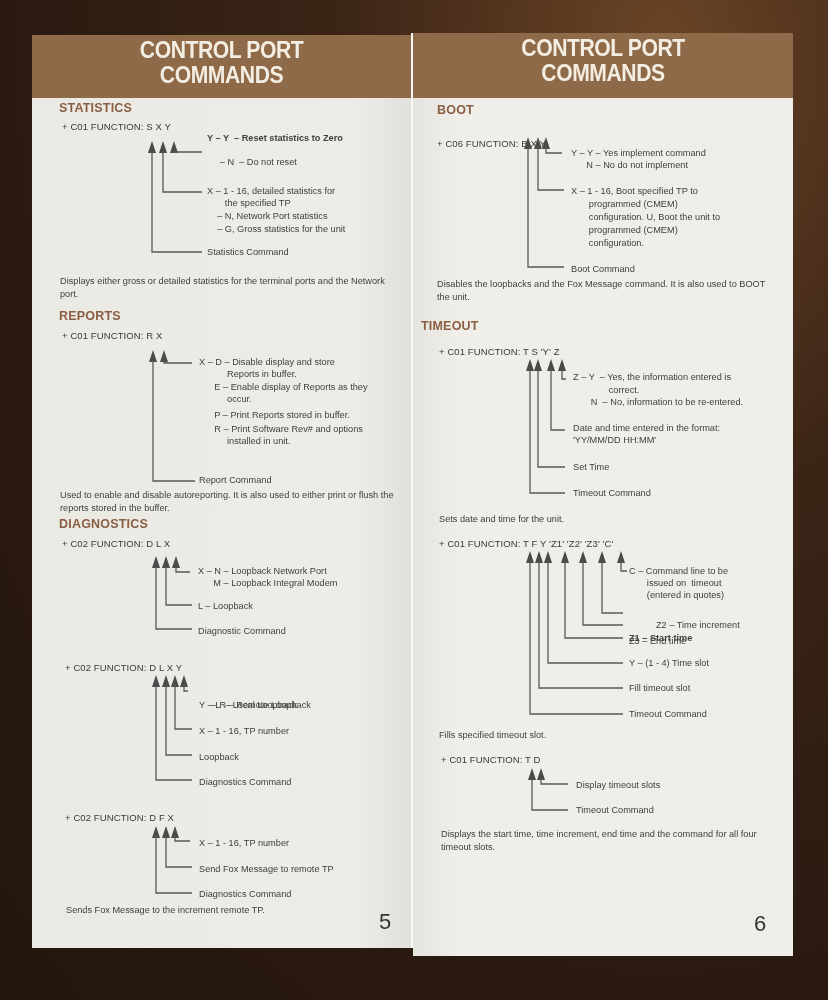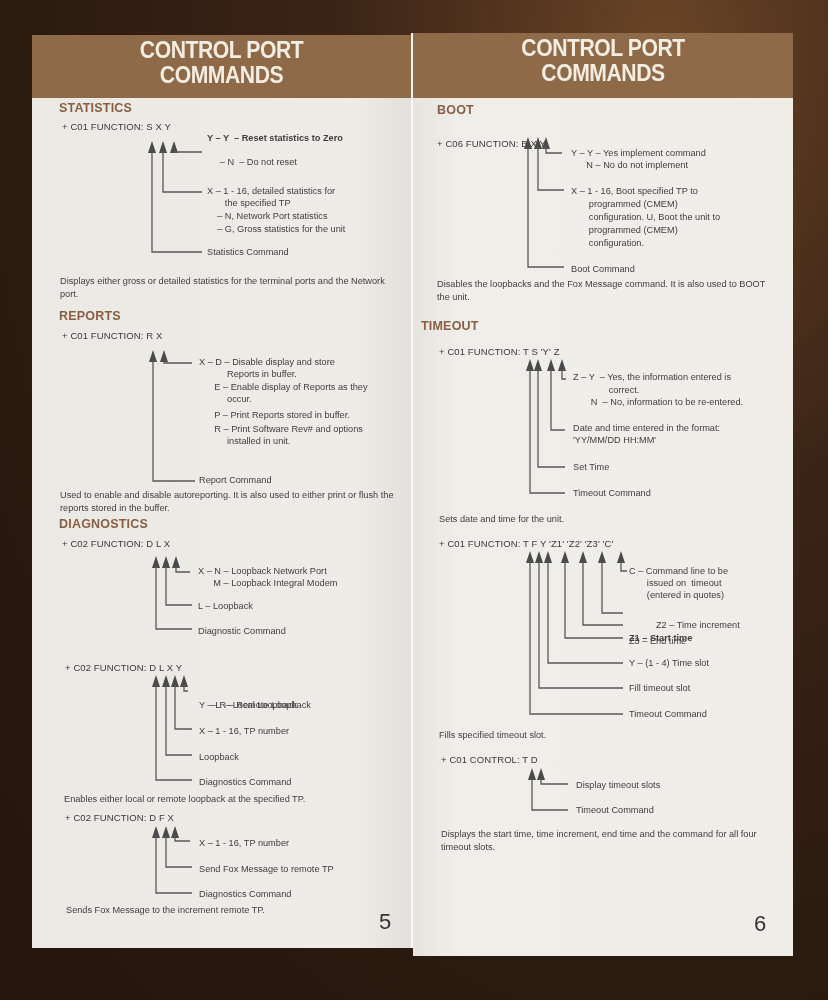--- a/index.html
+++ b/index.html
@@ -103,21 +103,20 @@
     <polyline points="124,650 124,745 160,745"></polyline>
     <polyline points="134,650 134,720 160,720"></polyline>
     <polyline points="143,650 143,694 160,694"></polyline>
     <polyline points="152,650 152,656 156,656"></polyline>
   </svg>
   <div class="lbl" style="left:167px;top:652px;margin-top:12px;">Y – L  – Local Loopback</div>
   <div class="lbl" style="left:167px;top:664px;">     – R – Remote Loopback</div>
   <div class="lbl" style="left:167px;top:690px;">X – 1 - 16, TP number</div>
   <div class="lbl" style="left:167px;top:716px;">Loopback</div>
   <div class="lbl" style="left:167px;top:741px;">Diagnostics Command</div>
-  <div class="desc" style="left:32px;top:758px;width:335px;">Enables either local or remote loopback at the specified  TP.</div>
 
   <div class="func" style="left:33px;top:777px;">+ C02 FUNCTION: D F X</div>
   <svg class="diag" width="379" height="900">
     <polygon points="124,791 120,803 128,803"></polygon>
       <polygon points="134,791 130,803 138,803"></polygon>
       <polygon points="143,791 139,803 147,803"></polygon>
     <polyline points="124,801 124,858 160,858"></polyline>
     <polyline points="134,801 134,832 160,832"></polyline>
     <polyline points="143,801 143,806 158,806"></polyline>
   </svg>
@@ -199,21 +198,21 @@
   <div class="lbl" style="left:216px;top:544px;">       issued on  timeout</div>
   <div class="lbl" style="left:216px;top:556px;">       (entered in quotes)</div>
   <div class="lbl" style="left:216px;top:574px;margin-top:28px;">Z3 – End time</div>
   <div class="lbl" style="left:216px;top:586px;margin-left:27px;">Z2 – Time increment</div>
   <div class="lbl" style="left:216px;top:599px;font-weight:bold;">Z1 – Start time</div>
   <div class="lbl" style="left:216px;top:624px;">Y – (1 - 4) Time slot</div>
   <div class="lbl" style="left:216px;top:649px;">Fill timeout slot</div>
   <div class="lbl" style="left:216px;top:675px;">Timeout Command</div>
   <div class="desc" style="left:26px;top:696px;width:335px;">Fills specified timeout slot.</div>
 
-  <div class="func" style="left:28px;top:721px;">+ C01 CONTROL: T D</div>
+  <div class="func" style="left:28px;top:721px;">+ C01 FUNCTION: T D</div>
   <svg class="diag" width="380" height="920">
     <polygon points="119,735 115,747 123,747"></polygon>
       <polygon points="128,735 124,747 132,747"></polygon>
     <polyline points="119,745 119,777 155,777"></polyline>
     <polyline points="128,745 128,751 155,751"></polyline>
   </svg>
   <div class="lbl" style="left:163px;top:746px;">Display timeout slots</div>
   <div class="lbl" style="left:163px;top:771px;">Timeout Command</div>
   <div class="desc" style="left:28px;top:795px;width:325px;">Displays the start time, time increment, end time and the command for all four timeout slots.</div>
 

